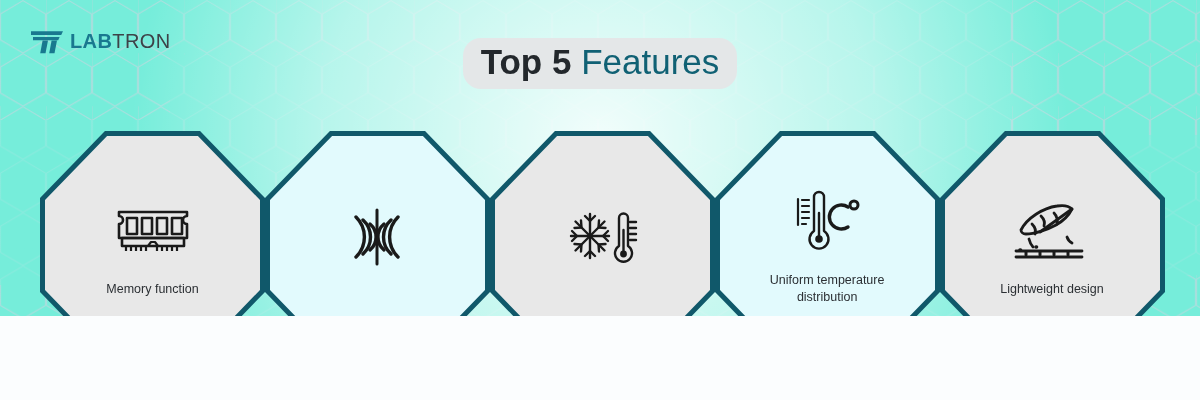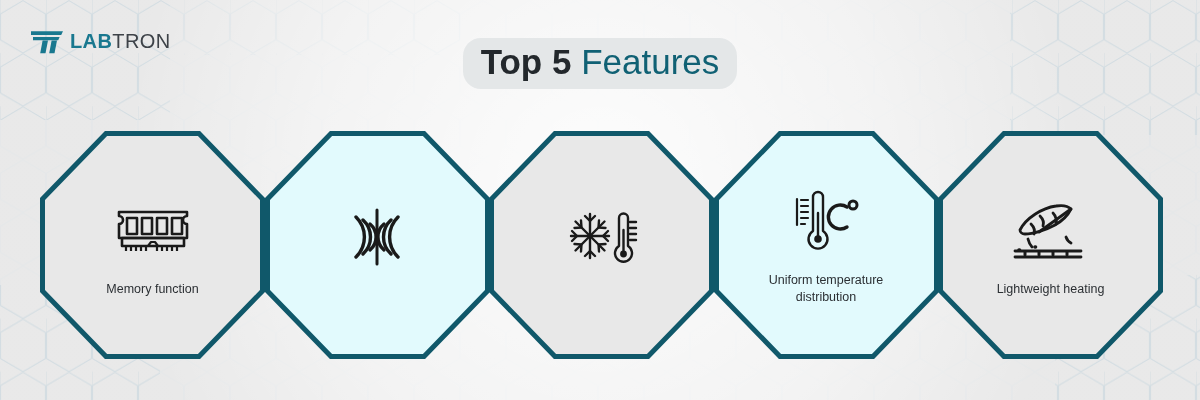--- a/index.html
+++ b/index.html
@@ -11,22 +11,22 @@
     width: 1200px;
     height: 400px;
     overflow: hidden;
     font-family: "Liberation Sans", sans-serif;
     background: #fbfdfe;
   }
 
   #canvas {
     position: relative;
     width: 1200px;
-    height: 400px;
-    background-color: #e5e5e5;
+    height: 316px;
+    background-color: #5eead4;
     overflow: hidden;
   }
 
   
   .bg-hex {
     position: absolute;
     inset: 0;
     width: 1200px;
     height: 400px;
     pointer-events: none;
@@ -80,20 +80,21 @@
   .title .t-accent { color: #106174; font-weight: 400; }
 
   
   .oct-row {
     position: absolute;
     left: 40px;
     top: 131px;
     width: 1124px;
     height: 228px;
     display: flex;
+    justify-content: space-between;
   }
   .oct {
     position: relative;
     width: 225px;
     height: 228px;
     margin-right: -0.5px;
     display: flex;
     flex-direction: column;
     align-items: center;
     justify-content: flex-start;
@@ -329,18 +330,18 @@
               <path d="M10 51 l0.5 0" stroke-width="3.6"></path>
 
               <path d="M6 52 H72"></path>
               <path d="M6 58 H72"></path>
             </g>
             <g stroke="#1a1a1a" stroke-width="3" stroke-linecap="round">
               <path d="M16 53 v3 M30 53 v3 M44 53 v3 M58 53 v3"></path>
             </g>
           </svg>
         </div>
-        <div class="oct-label">Lightweight heating</div>
+        <div class="oct-label">Lightweight design</div>
       </div>
     </div>
 
   </div>
 </div>
 
 </body></html>

